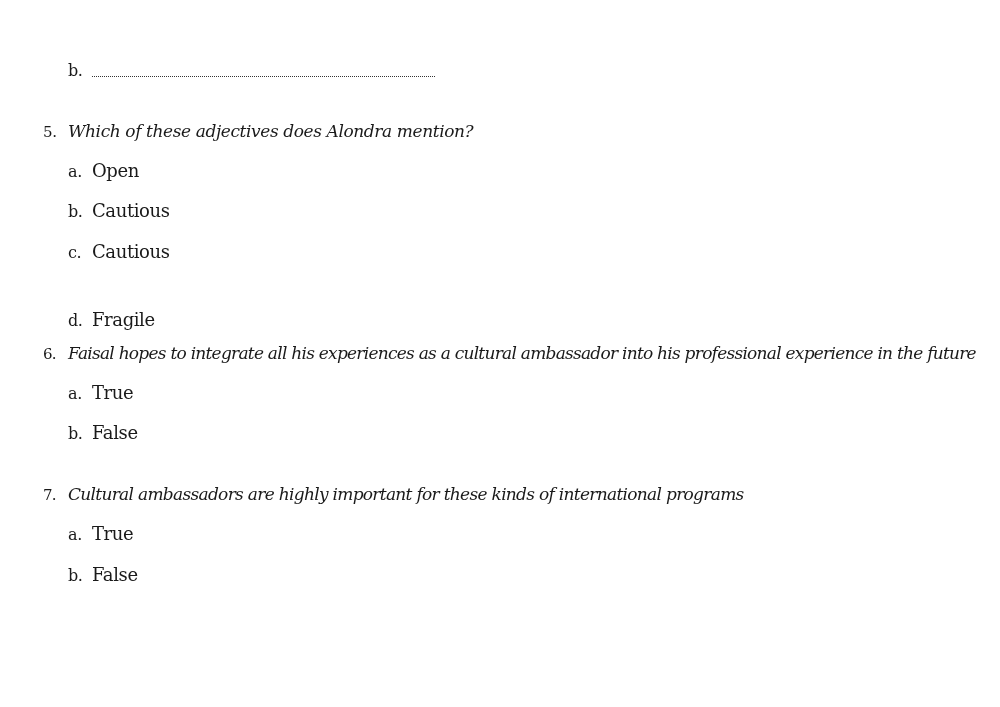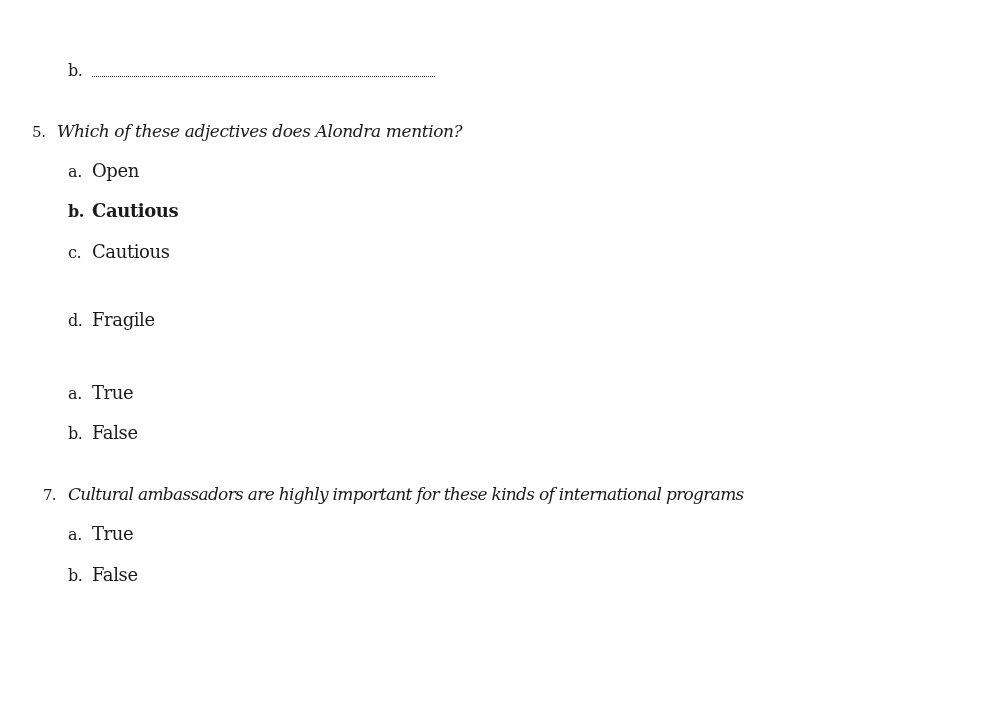--- a/index.html
+++ b/index.html
@@ -57,36 +57,39 @@
   </style>
 </head>
 <body>
 
 <div class="page">
 
   <div class="line" style="left:68px; top:59px;">
     <span class="opt-letter">b.</span><span class="dots"></span>
   </div>
 
-  <div class="line" style="left:32px; top:120px;">
+  <div class="line" style="left:43px; top:120px;">
     <span class="num">5.</span><span class="q-text italic-ish">Which of these adjectives does Alondra mention?</span>
   </div>
   <div class="line" style="left:68px; top:160px;">
     <span class="opt-letter">a.</span><span class="opt-text">Open</span>
   </div>
-  <div class="line" style="left:68px; top:200px;font-weight:bold;">
+  <div class="line" style="left:68px; top:200px;">
     <span class="opt-letter">b.</span><span class="opt-text">Cautious</span>
   </div>
   <div class="line" style="left:68px; top:241px;">
     <span class="opt-letter">c.</span><span class="opt-text">Cautious</span>
   </div>
   <div class="line" style="left:68px; top:281px;margin-top:28px;">
     <span class="opt-letter">d.</span><span class="opt-text">Fragile</span>
   </div>
 
+  <div class="line" style="left:43px; top:342px; letter-spacing:-0.75px;">
+    <span class="num">6.</span><span class="q-text italic-ish">Faisal hopes to integrate all his experiences as a cultural ambassador into his professional experience in the future</span>
+  </div>
   <div class="line" style="left:68px; top:382px;">
     <span class="opt-letter">a.</span><span class="opt-text">True</span>
   </div>
   <div class="line" style="left:68px; top:422px;">
     <span class="opt-letter">b.</span><span class="opt-text">False</span>
   </div>
 
   <div class="line" style="left:43px; top:483px; letter-spacing:-0.7px;">
     <span class="num">7.</span><span class="q-text italic-ish">Cultural ambassadors are highly important for these kinds of international programs</span>
   </div>

